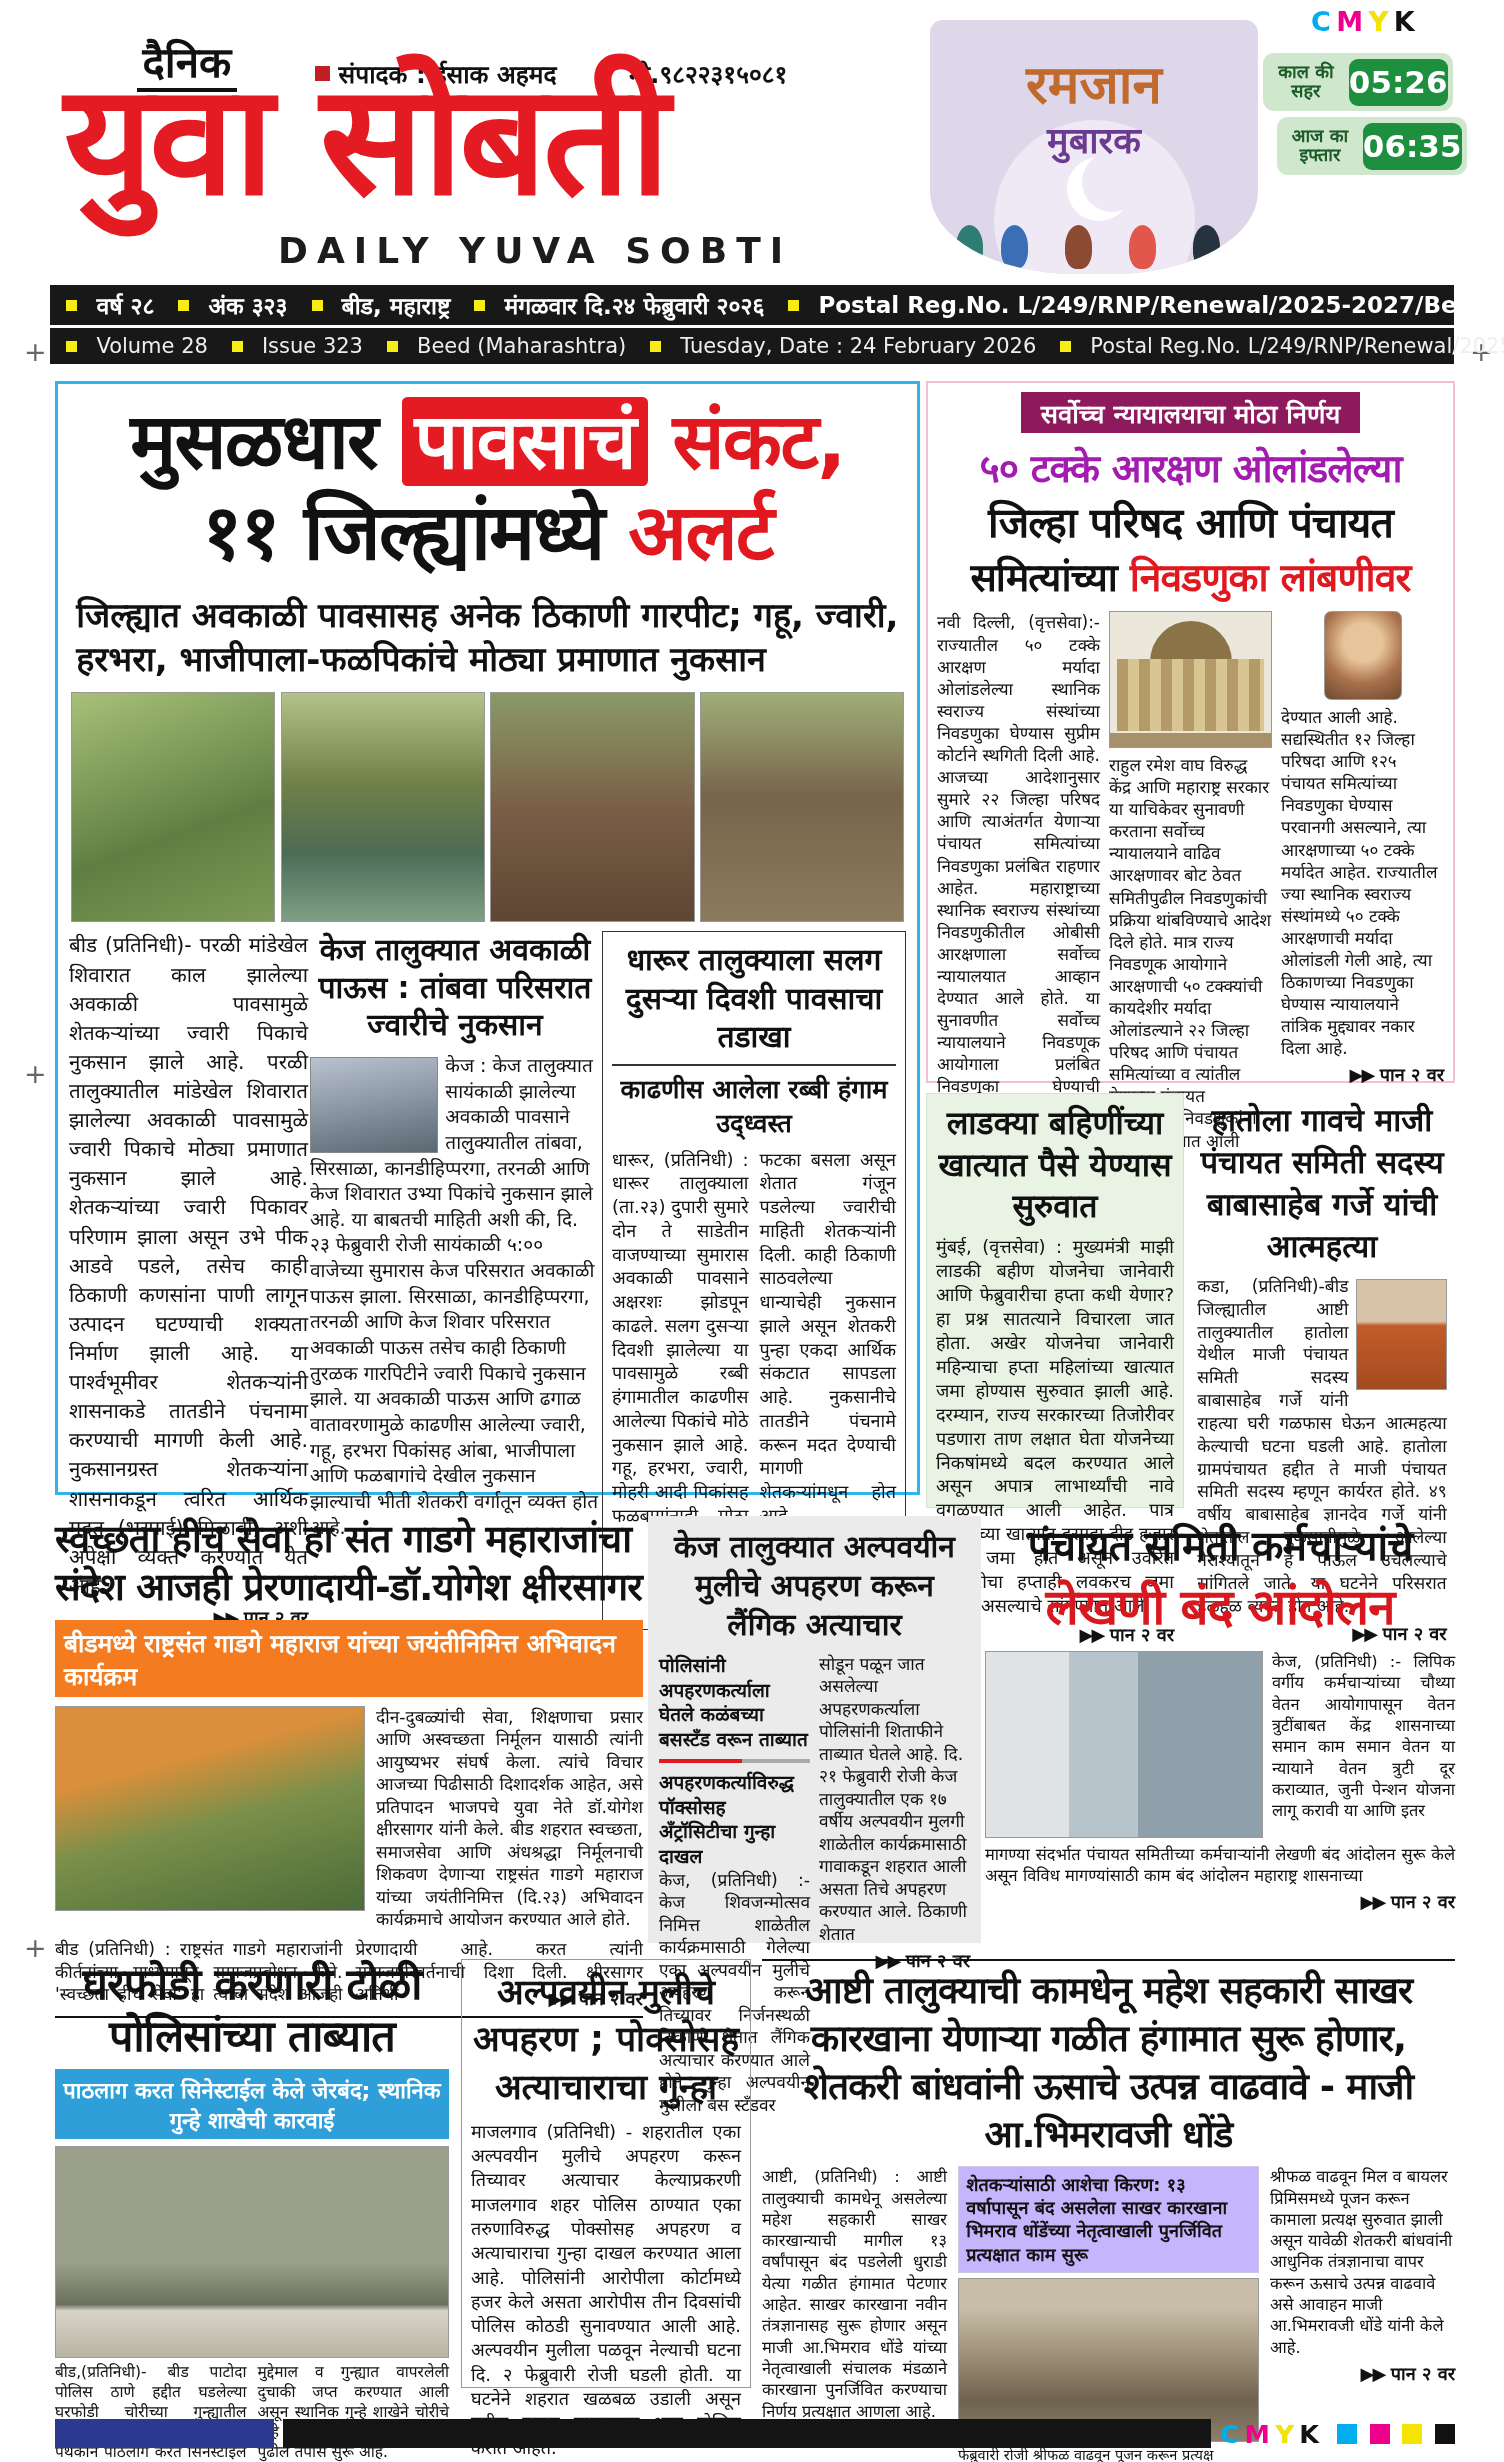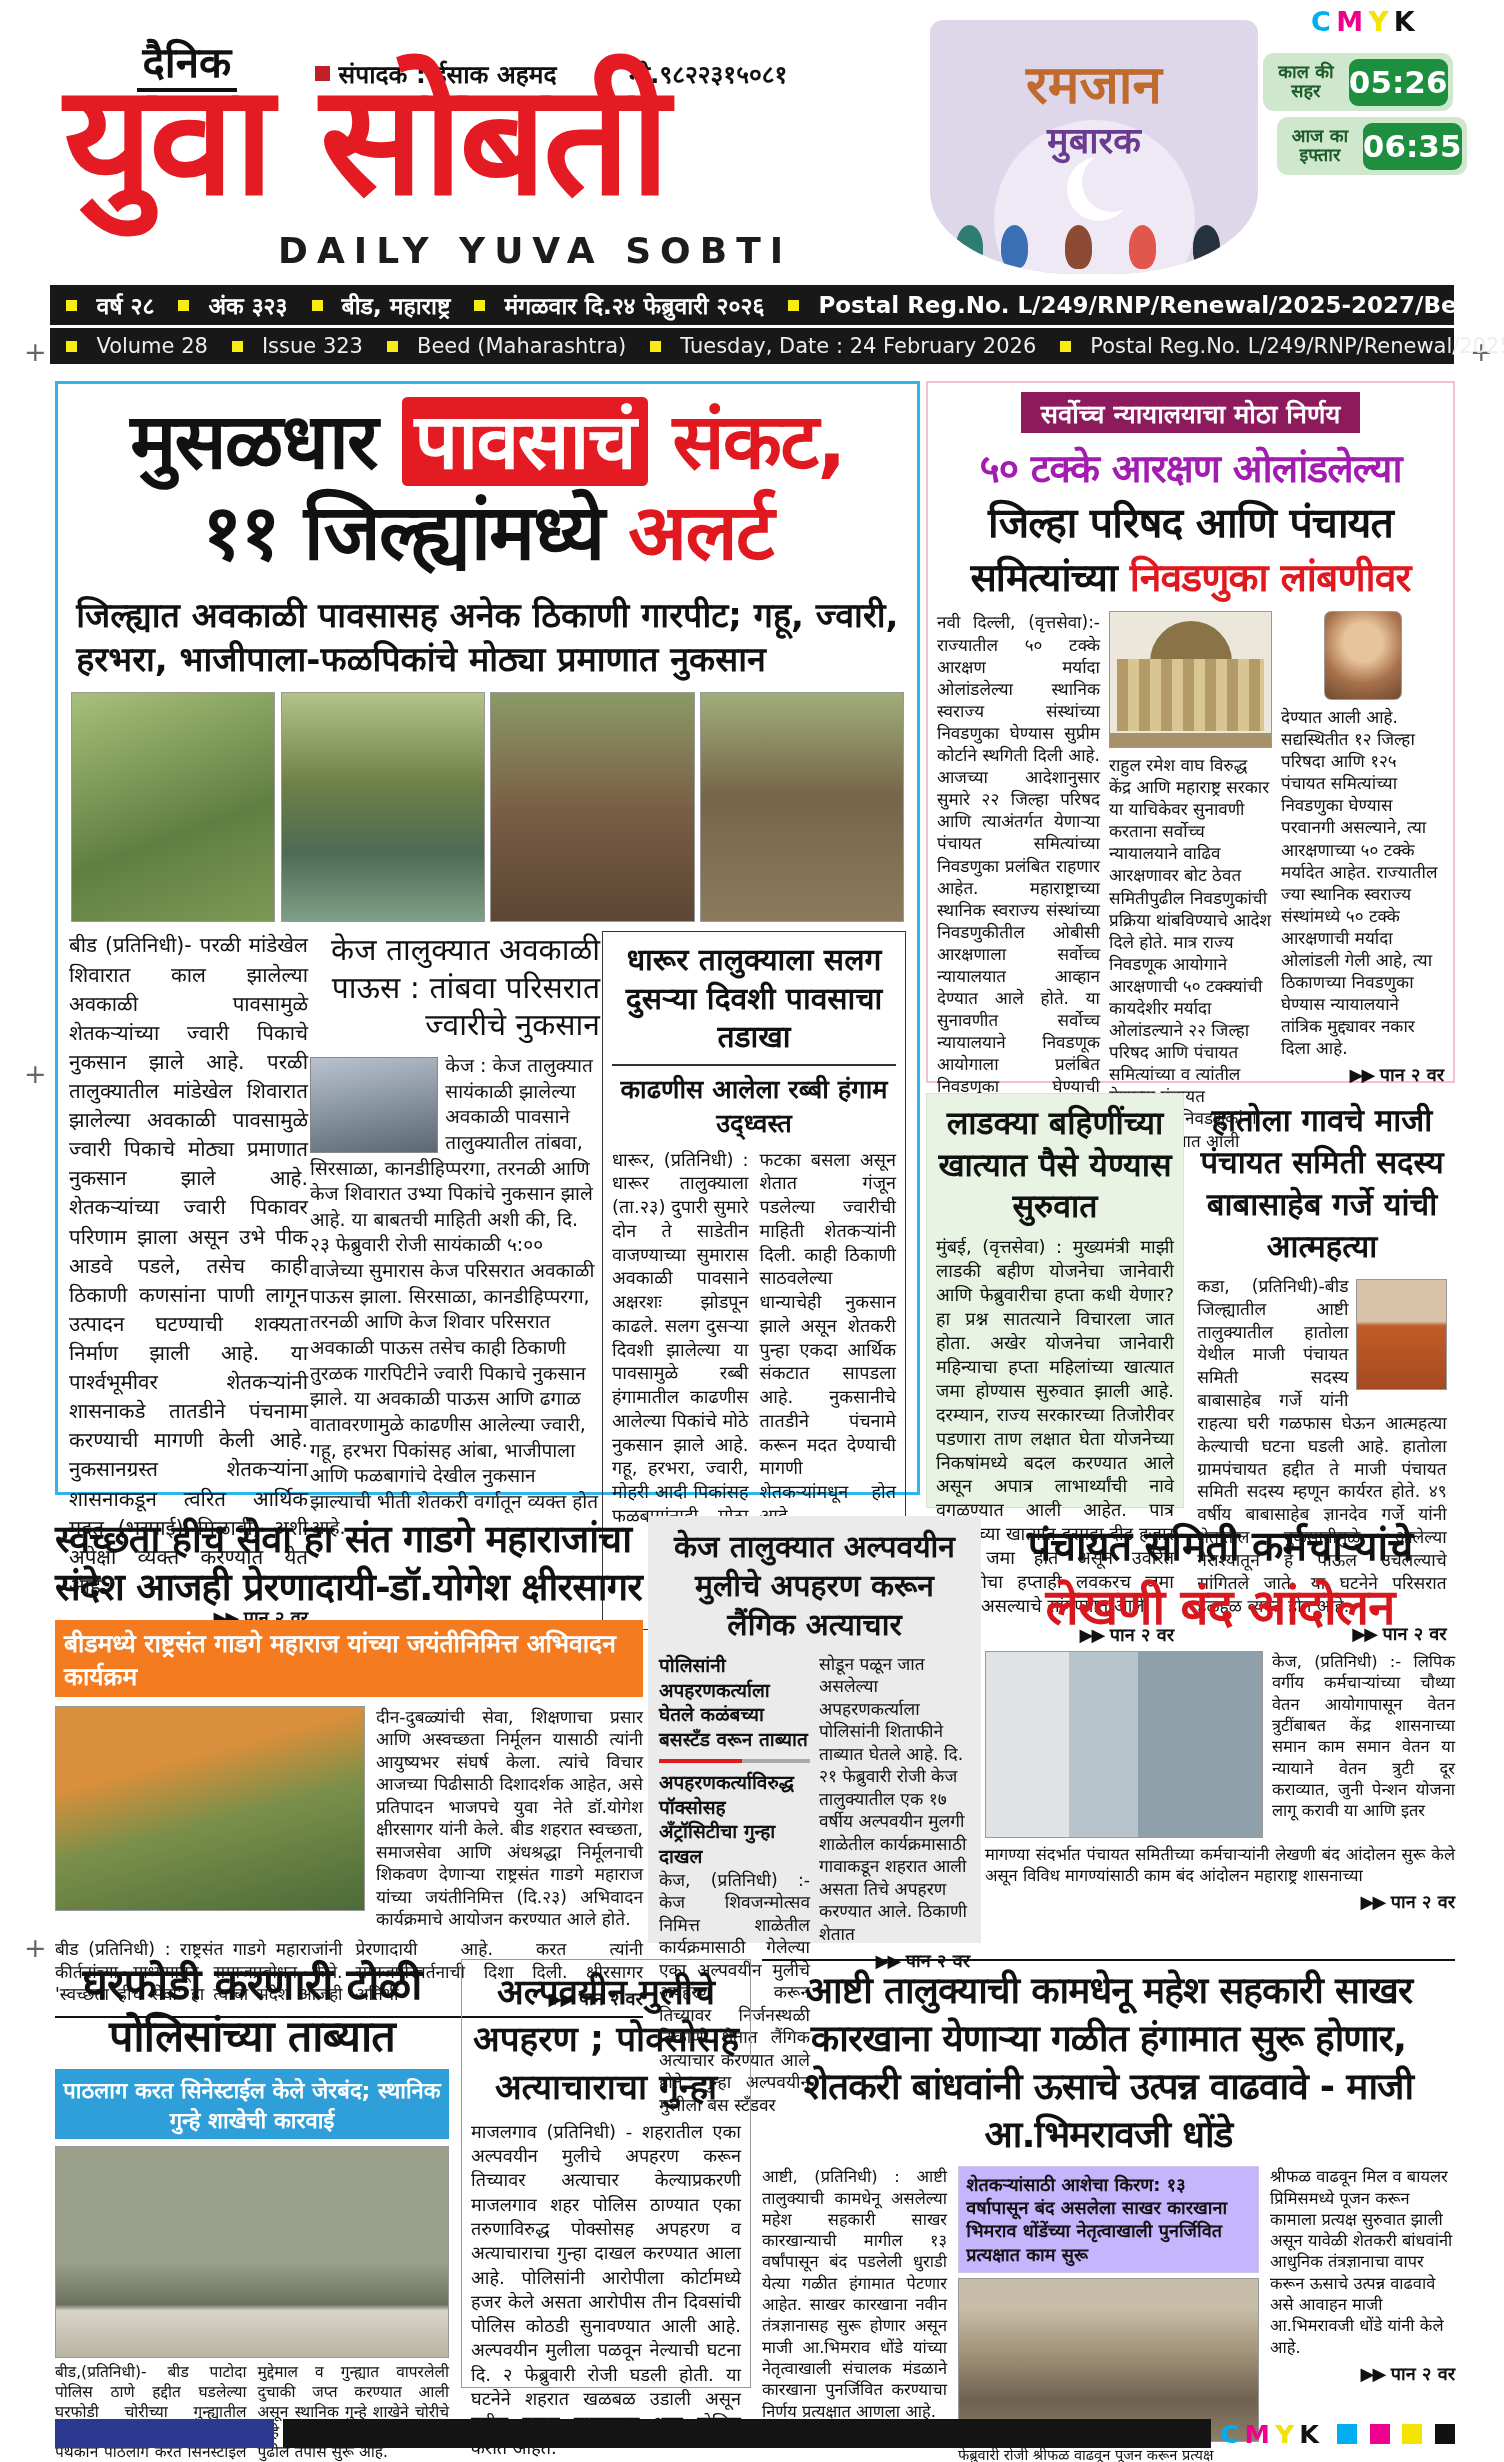--- a/index.html
+++ b/index.html
@@ -49,21 +49,21 @@
   #lead .sub{font-size:34px;font-weight:800;line-height:1.3;margin:14.6px 7.3px 11px 7.3px}
   #lead .photos{display:flex;gap:5.5px;height:230px;margin:3.6px 1.8px}
   #lead .photos div{flex:1;border:0.9px solid #999}
   .ph1{background:linear-gradient(160deg,#a8c079,#5f7f42 60%,#7c9a55)}
   .ph2{background:linear-gradient(180deg,#b3c289,#6f8047 40%,#4d6b55 70%,#7f9f86)}
   .ph3{background:linear-gradient(180deg,#8a9a67,#7a5f46 50%,#5d4634)}
   .ph4{background:linear-gradient(180deg,#9fae78,#77654b 45%,#8c7a5e)}
   #lead .cols{display:flex;gap:2px;margin-top:9px}
   #lead .c1{flex:0 0 239px;font-size:20.5px;line-height:1.42}
   #lead .c2{flex:0 0 290px;font-size:19px;line-height:1.35}
-  #lead .c2 h3{font-size:30px;font-weight:400;text-align:right;line-height:1.25;margin-bottom:9px}
+  #lead .c2 h3{font-size:30px;font-weight:700;text-align:center;line-height:1.25;margin-bottom:9px}
   #lead .c2 .mini{float:left;width:128px;height:96px;margin:3.6px 7.3px 1.8px 0;border:0.9px solid #888;background:linear-gradient(170deg,#b9c3cf,#76838f 70%,#5b6771)}
   #lead .c3{flex:1;border:1.8px solid #333;padding:9px;font-size:18px;line-height:1.32}
   #lead .c3 h3{font-size:30px;font-weight:900;text-align:center;line-height:1.28}
   #lead .c3 .rule{height:1.8px;background:#333;margin:7.3px 0}
   #lead .c3 h4{font-size:25.5px;font-weight:900;text-align:center;margin-bottom:7.3px}
   #lead .c3 .twocol{column-count:2;column-gap:11px}
   
   #court{left:926px;top:381px;width:529px;height:702px;border:2.7px solid #f3c0cc;padding:9px}
   #court .kick{width:max-content;margin:0 auto;background:#8e1a5e;color:#fff;font-size:25.5px;font-weight:bold;padding:3.6px 20px}
   #court .h1{font-size:39px;font-weight:900;color:#a21caf;text-align:center;margin-top:7.3px;letter-spacing:-0.9px}

